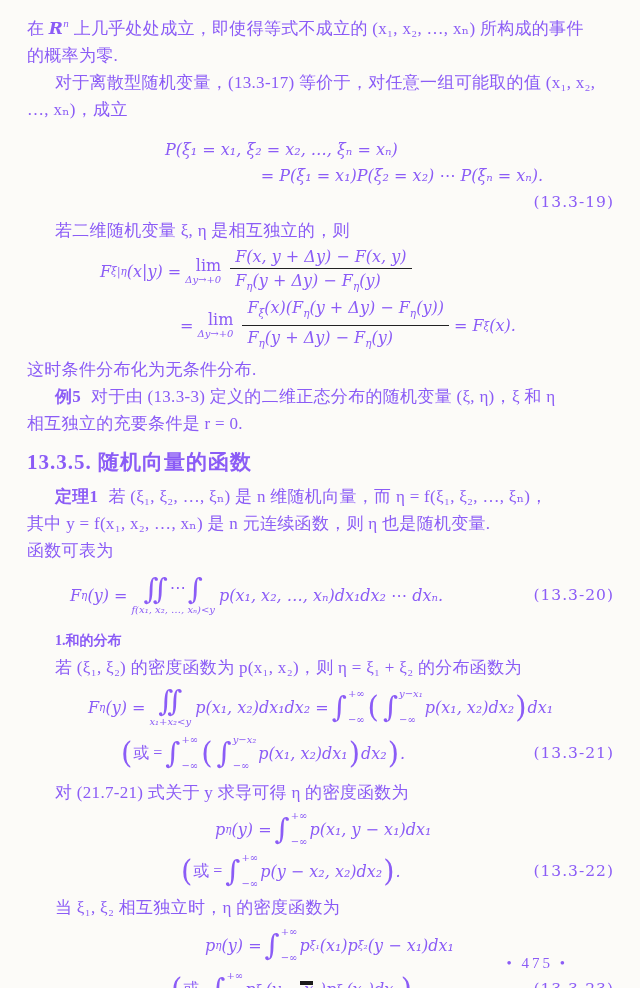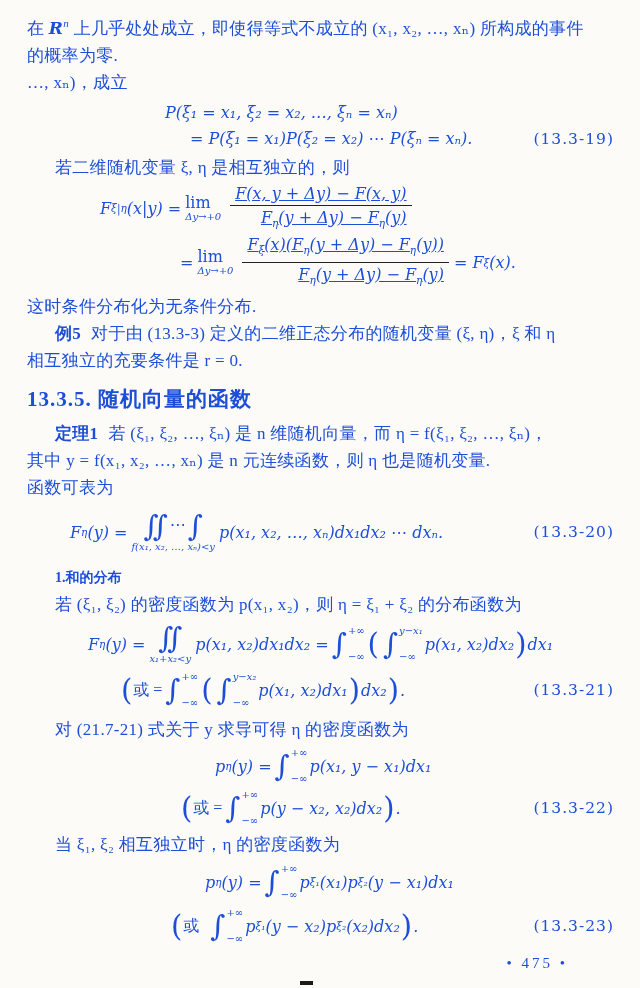--- a/index.html
+++ b/index.html
@@ -1,38 +1,38 @@
 <!DOCTYPE html>
 <html><head>
 <meta charset="utf-8">
 <style>
   html,body{margin:0;padding:0;background:#e8e8e6;}
   .page{
     position:relative;width:640px;height:988px;margin:0 auto;
-    background:#fcfbf8;color:#1d4ed8;overflow:hidden;
+    background:#fcfbf8;color:#8b5cf6;overflow:hidden;
     font-family:"Liberation Serif","DejaVu Serif",serif;
   }
   .content{padding:10px 26px 0 27px;}
   .tline{font-size:17px;line-height:27px;white-space:nowrap;letter-spacing:0.3px;}
   .indent{padding-left:28px;}
   .b{font-weight:700;}
   .sec{font-size:21px;font-weight:700;line-height:30px;margin:10px 0 6px;letter-spacing:1px;}
   .subsec{font-size:14px;font-weight:700;line-height:27px;}
   
   .eq{display:flex;align-items:center;font-family:"DejaVu Serif","DejaVu Sans",serif;
       font-style:italic;font-size:16px;white-space:nowrap;}
   .eqtag{margin-left:auto;font-style:normal;letter-spacing:1px;font-size:15.5px;}
   .mi{font-style:italic;font-family:"DejaVu Serif","DejaVu Sans",serif;}
   sub.ms{font-size:10.5px;font-style:italic;}
   sup.msup{font-size:11px;font-style:italic;}
   .cjk{font-style:normal;font-family:"Liberation Serif",serif;}
-  .frac{display:inline-block;text-align:right;vertical-align:middle;margin:0 5px;text-decoration:underline;}
+  .frac{display:inline-block;text-align:left;vertical-align:middle;margin:0 5px;}
   .frac .num{display:block;padding:0 5px 2px;line-height:19px;}
   .frac .den{display:block;border-top:1.4px solid #222;padding:2px 5px 0;line-height:19px;}
-  .lim{display:inline-block;text-align:left;vertical-align:middle;margin:0 4px;}
+  .lim{display:inline-block;text-align:right;vertical-align:middle;margin:0 4px;}
   .lim .w{display:block;font-style:normal;line-height:15px;}
   .lim .s{display:block;font-size:10px;line-height:11px;margin-top:1px;}
   .int{display:inline-flex;align-items:center;vertical-align:middle;margin:0 2px 0 3px;}
   .int .g{font-size:29px;line-height:30px;font-style:normal;}
   .int .lims{display:inline-flex;flex-direction:column;justify-content:space-between;
              height:36px;font-size:10px;line-height:10px;margin-left:1px;}
   .iunder{display:inline-flex;flex-direction:column;align-items:center;vertical-align:middle;margin:0 4px;}
   .iunder .g{font-size:29px;line-height:28px;font-style:normal;}
   .iunder .u{font-size:10px;line-height:11px;margin-top:1px;}
   .ii{letter-spacing:-6px;padding-right:6px;}
@@ -43,26 +43,27 @@
 </style>
 </head>
 <body>
 
 <div class="page">
   <div class="content">
 
     <div class="tline"><span>在 </span><span class="mi b">R</span><sup class="msup">n</sup><span> 上几乎处处成立，即使得等式不成立的 (x₁, x₂, …, xₙ) 所构成的事件</span></div>
     <div class="tline"><span>的概率为零.</span></div>
 
+    <div class="tline indent"><span>对于离散型随机变量，(13.3-17) 等价于，对任意一组可能取的值 (x₁, x₂,</span></div>
     <div class="tline"><span>…, xₙ)，成立</span></div>
 
-    <div class="eq" style="padding-left:138px;line-height:26px;margin-top:4px;">
+    <div class="eq" style="padding-left:138px;line-height:26px;margin-top:14px;">
         <span>P(ξ₁ = x₁, ξ₂ = x₂, …, ξₙ = xₙ)</span>
       </div>
-    <div class="eq" style="padding-left:163px;line-height:26px;margin-bottom:2px;">
+    <div class="eq" style="padding-left:163px;line-height:26px;margin-bottom:2px;flex-direction:column;">
         <span>= P(ξ₁ = x₁)P(ξ₂ = x₂) ⋯ P(ξₙ = xₙ).</span>
         <span class="eqtag">(13.3-19)</span>
       </div>
 
     <div class="tline indent"><span>若二维随机变量 ξ, η 是相互独立的，则</span></div>
 
     <div class="eq" style="padding-left:73px;margin:3px 0 2px;min-height:45px;">
       <span>F</span>
         <sub class="ms">ξ|η</sub>
         <span>(x|y) =</span>

